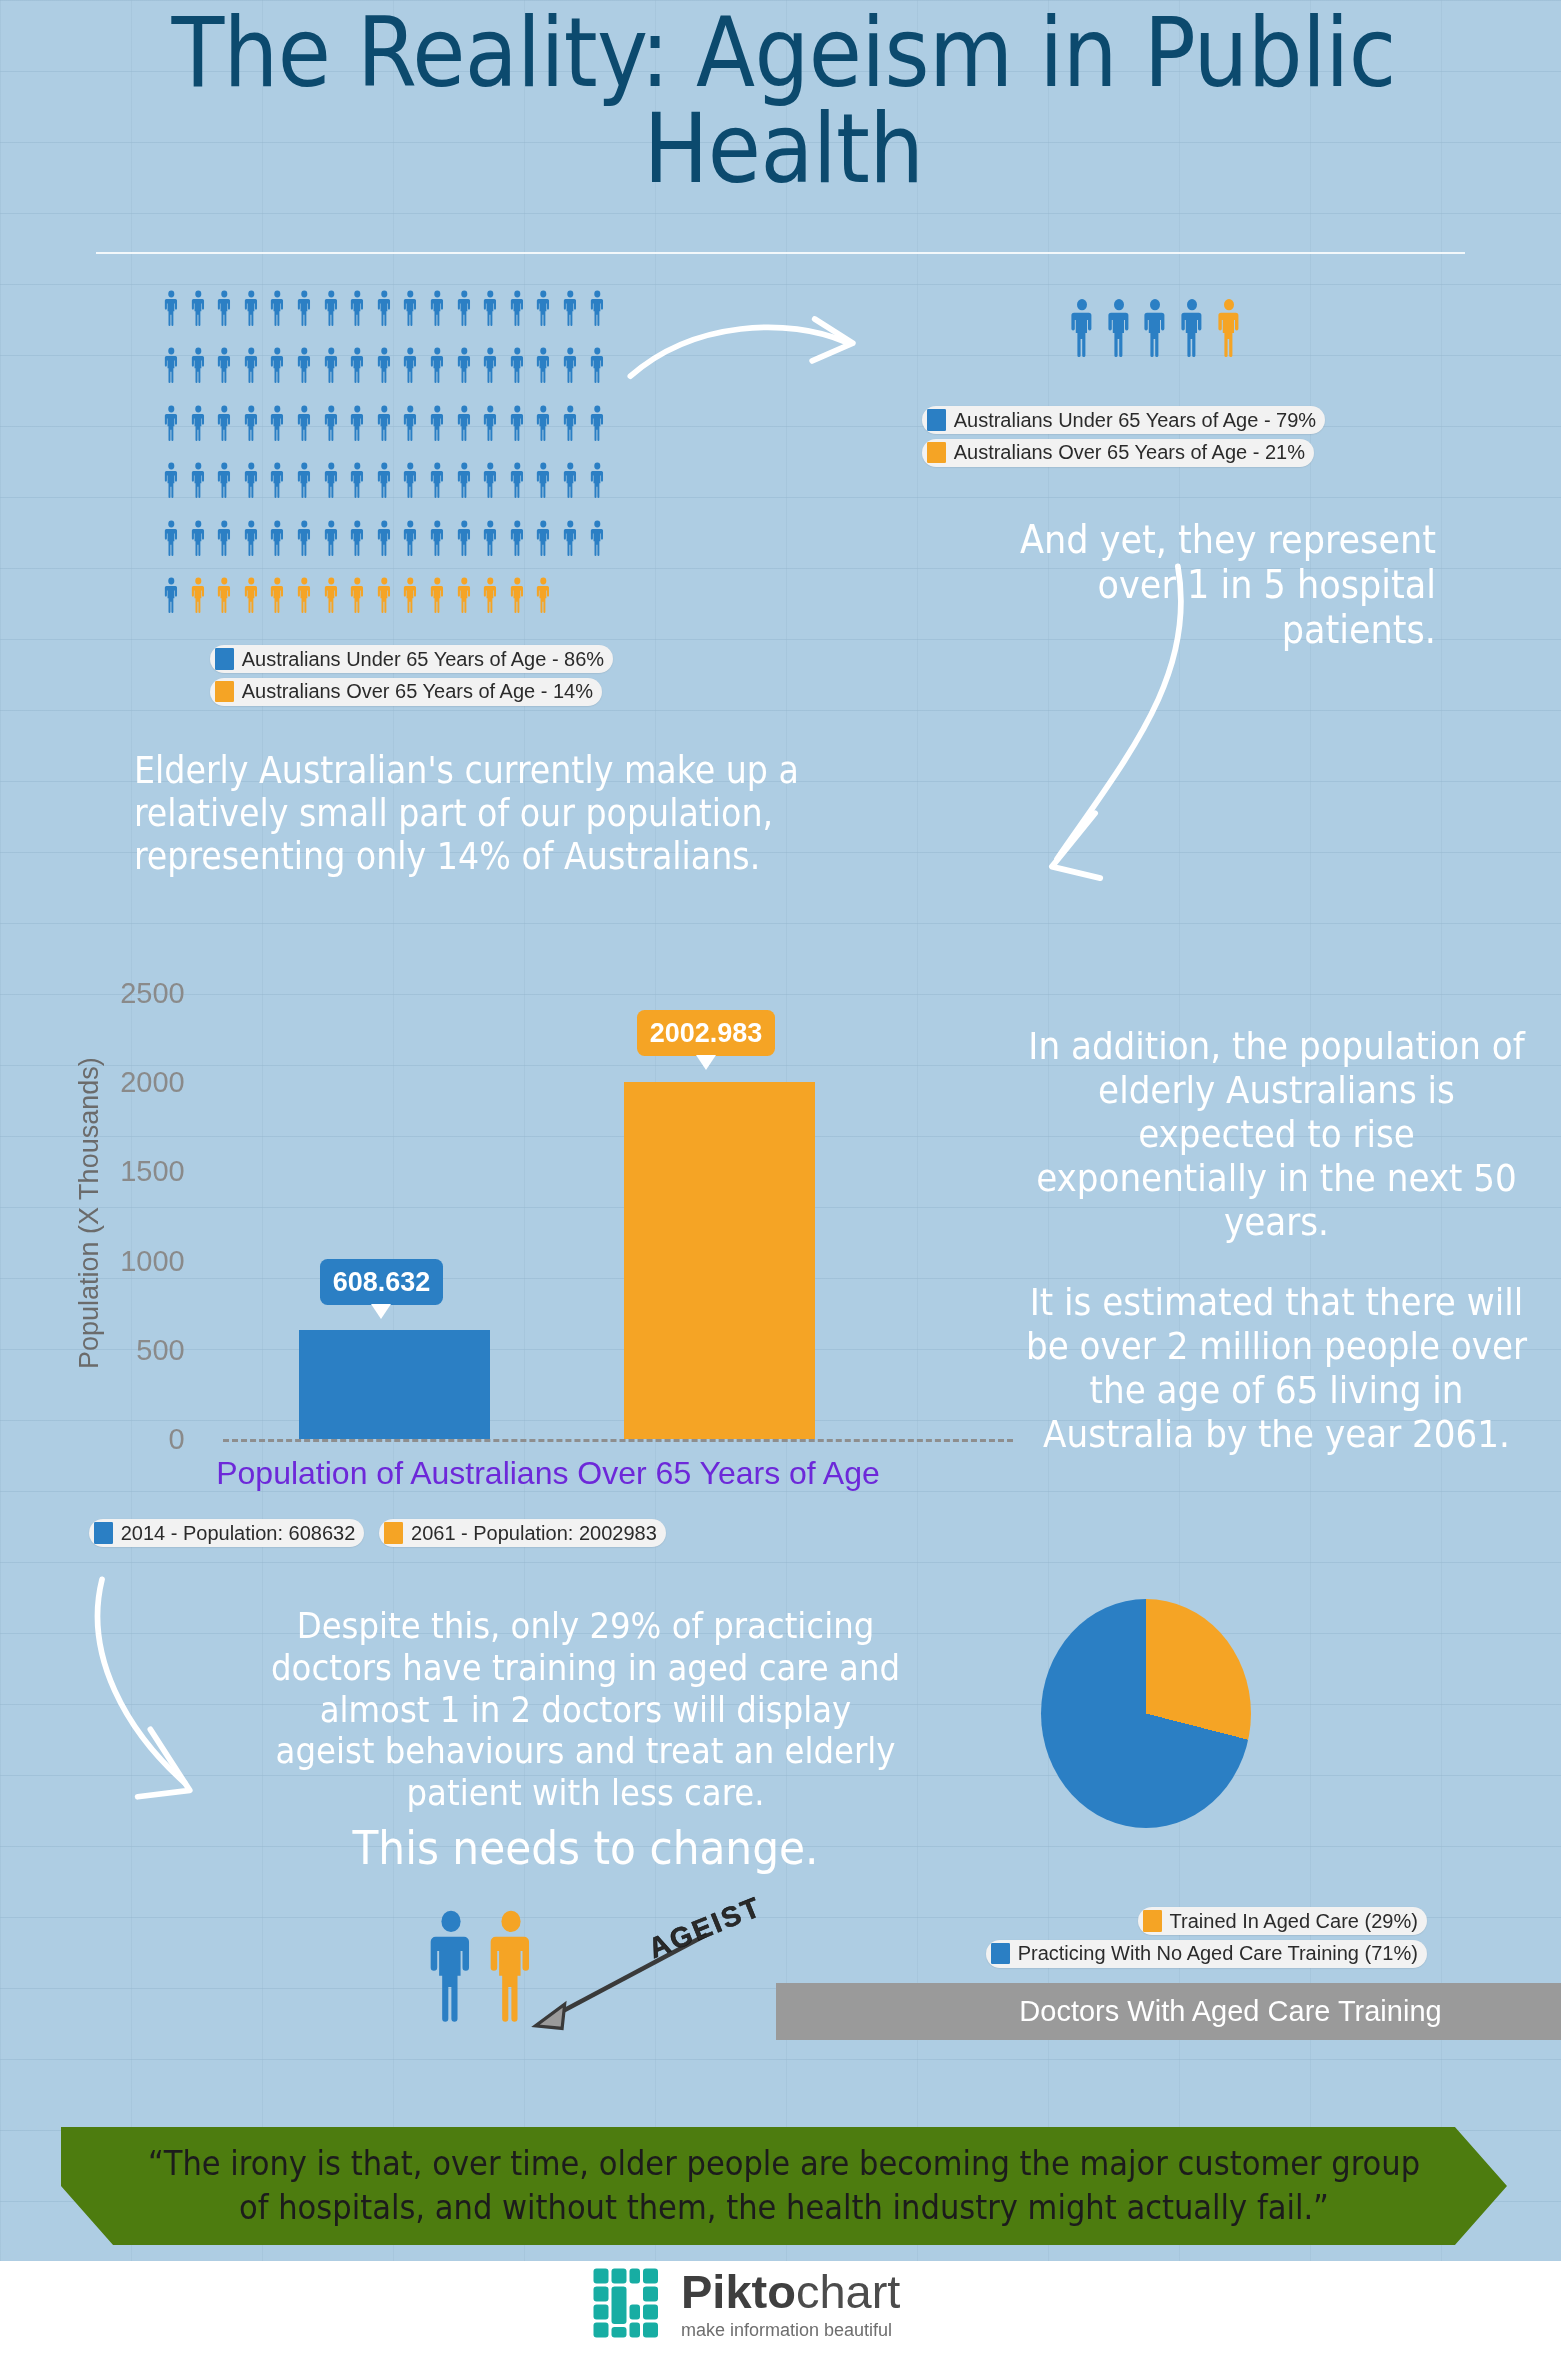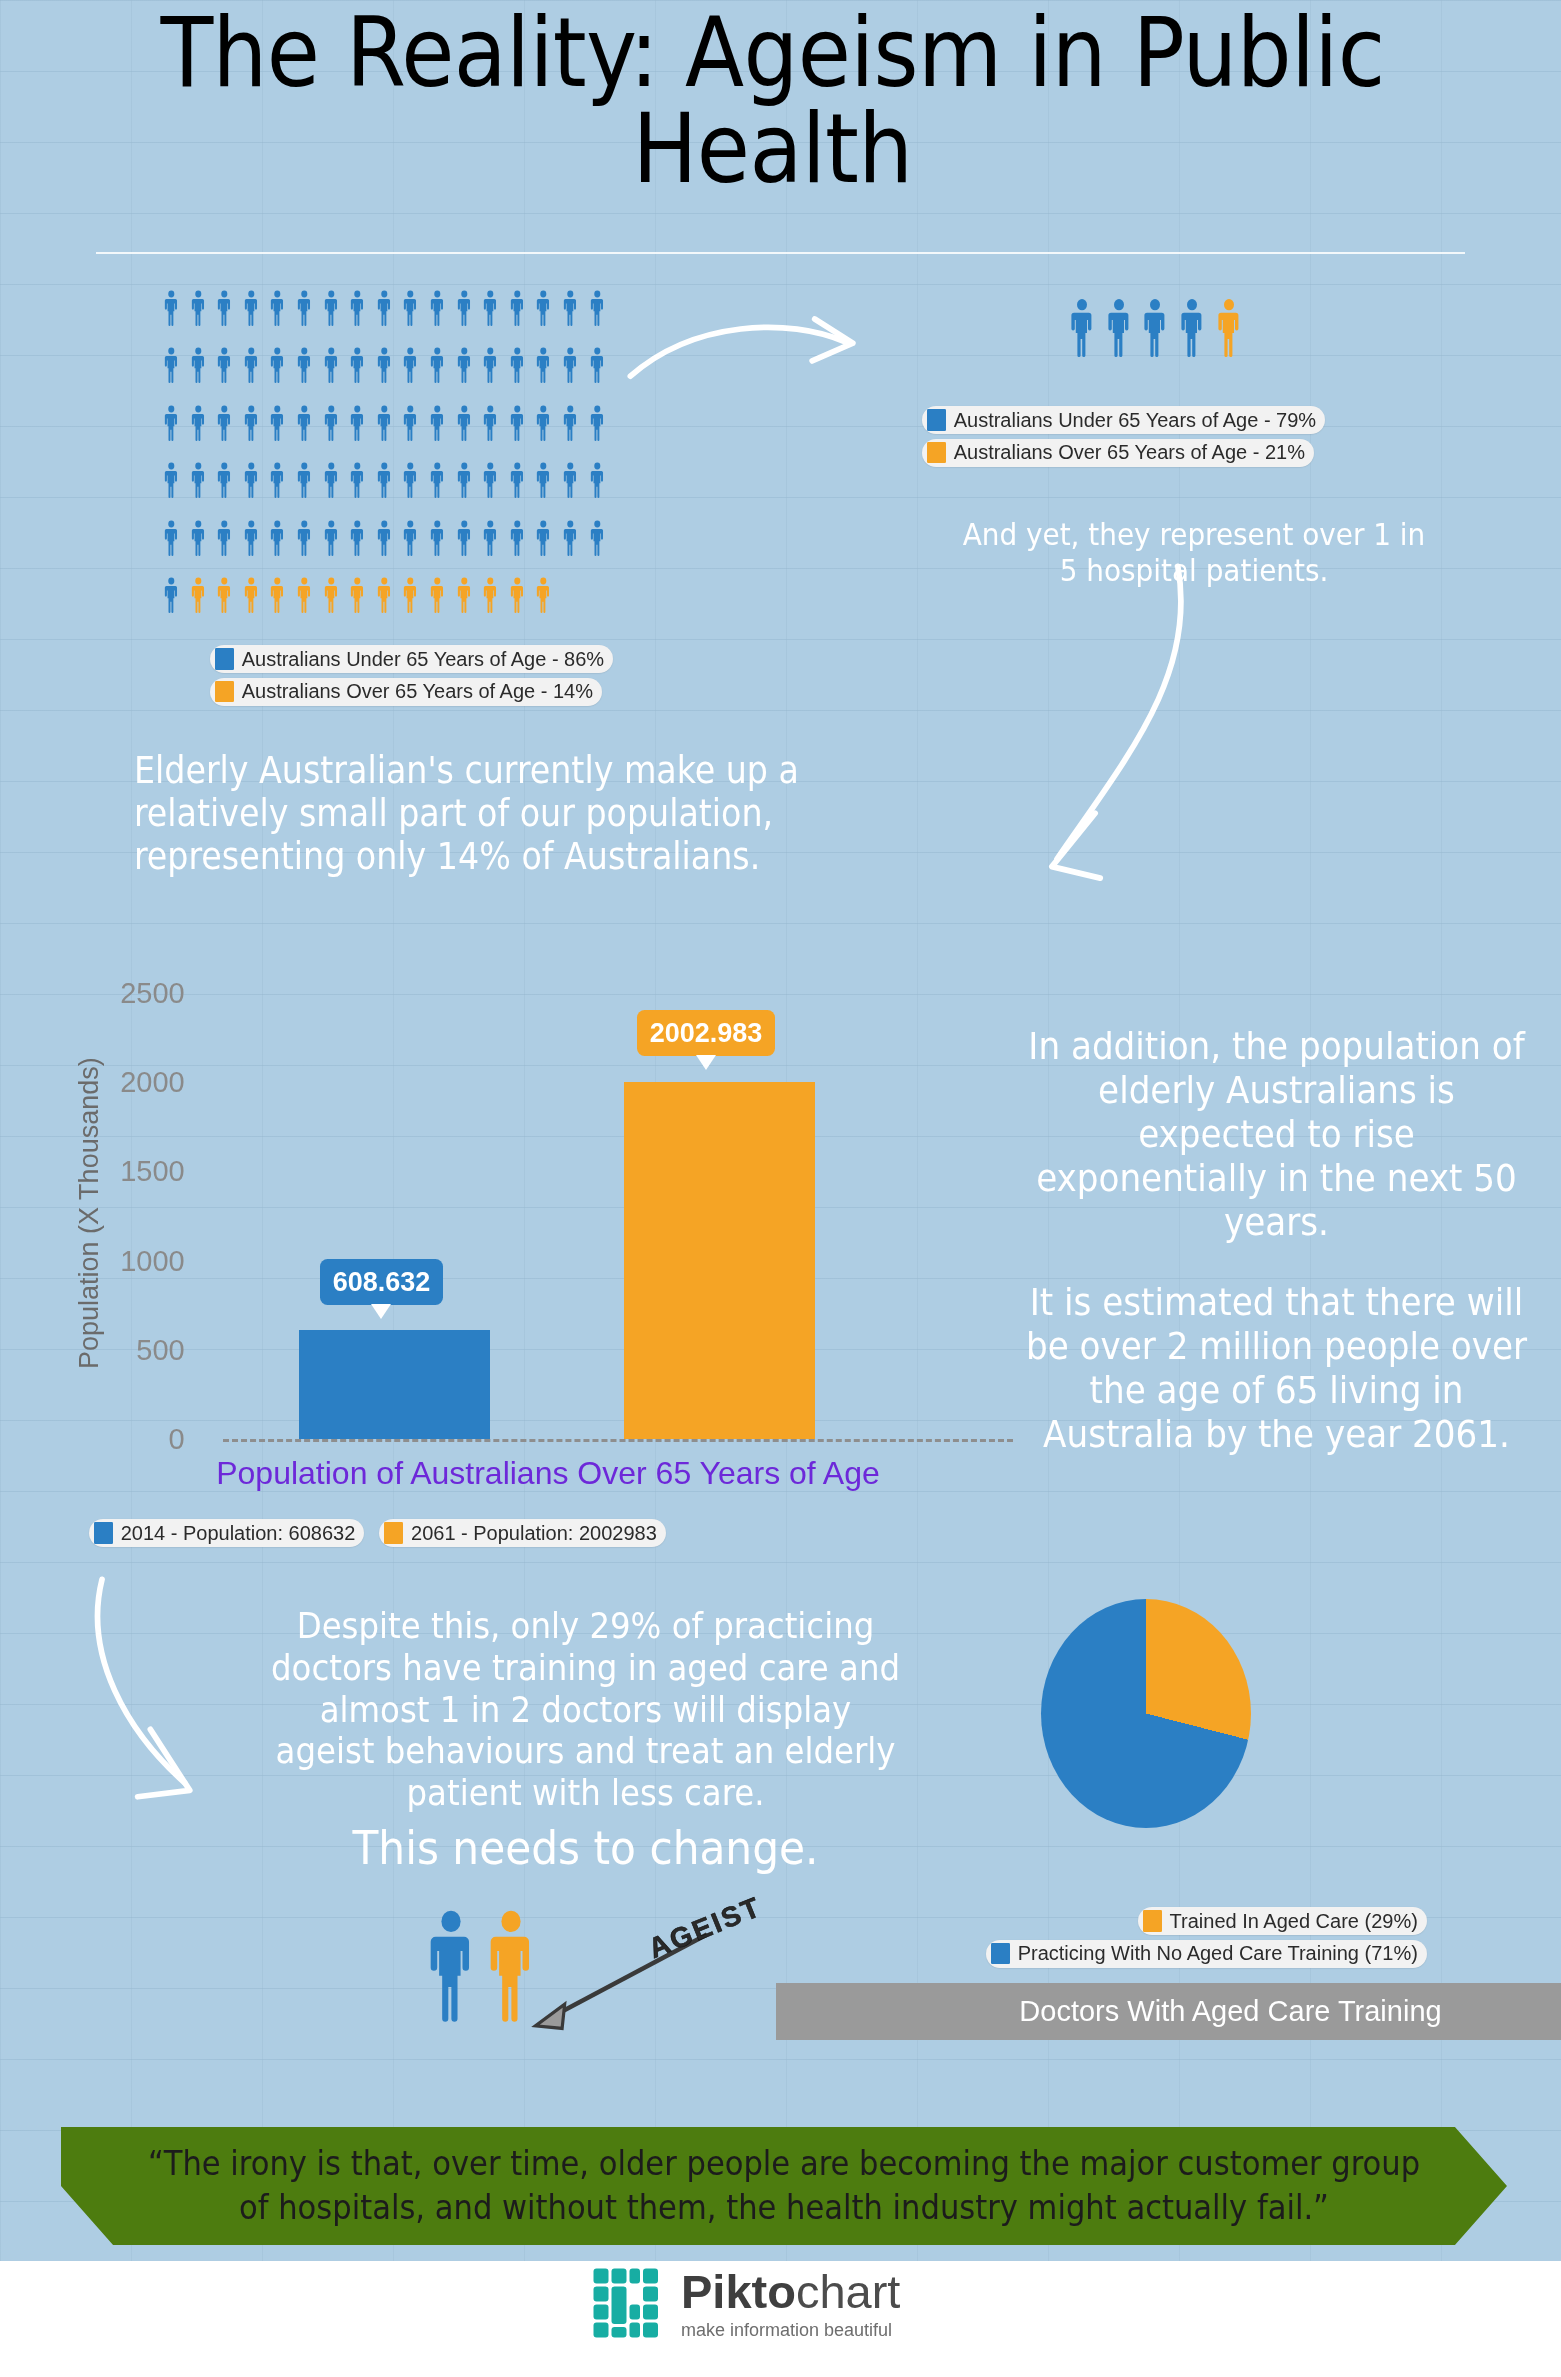--- a/index.html
+++ b/index.html
@@ -16,22 +16,22 @@
       rgba(0,0,0,0) 0.6px,rgba(0,0,0,0) 71px);
     pointer-events:none;}
   .bg-grid-v{position:absolute;inset:0;
     background-image:repeating-linear-gradient(to right,
       rgba(150,182,205,.30) 0px,rgba(150,182,205,.30) 0.6px,
       rgba(0,0,0,0) 0.6px,rgba(0,0,0,0) 131px);
     pointer-events:none;}
 
   
   #title{
-    position:absolute;left:72px;top:5.1px;width:1401px;
-    text-align:center;color:#000000;
+    position:absolute;left:83px;top:5.1px;width:1401px;
+    text-align:center;color:#0c4a6e;
     font-family:"DejaVu Sans Condensed","Liberation Sans",sans-serif;
     font-size:96px;line-height:1.0;font-weight:300;
     letter-spacing:-0.6px;
   }
   #title-rule{position:absolute;left:96px;top:252px;width:1369px;height:1.9px;background:#ffffff;opacity:.85;}
 
   
   .picto-grid{position:absolute;display:flex;flex-wrap:wrap;}
   .person{display:block;}
 
@@ -586,21 +586,21 @@
 <svg style="position:absolute;left:1006px;top:560px;width:191px;height:369px;" viewBox="0 0 300 580" width="191" height="369">
   <path d="M270,10 C300,180 190,310 80,470" stroke="#ffffff" stroke-width="9" fill="none" stroke-linecap="round"></path>
   <path d="M140,398 L72,482 L148,500" stroke="#ffffff" stroke-width="9" fill="none" stroke-linejoin="round" stroke-linecap="round"></path>
 </svg>
 
 <svg style="position:absolute;left:89px;top:1573px;width:185px;height:267px;" viewBox="0 0 290 420" width="185" height="267">
   <path d="M20,10 C-10,130 60,250 150,330" stroke="#ffffff" stroke-width="9" fill="none" stroke-linecap="round"></path>
   <path d="M96,246 L158,342 L76,352" stroke="#ffffff" stroke-width="9" fill="none" stroke-linejoin="round" stroke-linecap="round"></path>
 </svg>
 
-<div class="copy" style="left:952px;top:517px;width:484px;font-size:31px;text-align:center;">And yet, they represent over 1 in 5 hospital patients.</div>
+<div class="copy" style="left:952px;top:517px;width:484px;font-size:39px;text-align:right;">And yet, they represent over 1 in 5 hospital patients.</div>
 
 <div class="copy" style="left:134px;top:750px;width:713px;font-size:37px;text-align:left;">Elderly Australian's currently make up a relatively small part of our population, representing only 14% of Australians.</div>
 
 <div class="copy" style="left:1025px;top:1024px;width:503px;font-size:38px;text-align:center;">In addition, the population of elderly Australians is expected to rise exponentially in the next 50 years.</div>
 
 <div class="copy" style="left:1025px;top:1280px;width:503px;font-size:38px;text-align:center;">It is estimated that there will be over 2 million people over the age of 65 living in Australia by the year 2061.</div>
 
 <div class="copy" style="left:267px;top:1605px;width:637px;font-size:36px;text-align:center;">Despite this, only 29% of practicing doctors have training in aged care and almost 1 in 2 doctors will display ageist behaviours and treat an elderly patient with less care.</div>
 
 <div class="copy" style="left:267px;top:1821px;width:637px;font-size:47px;text-align:center;">This needs to change.</div>

